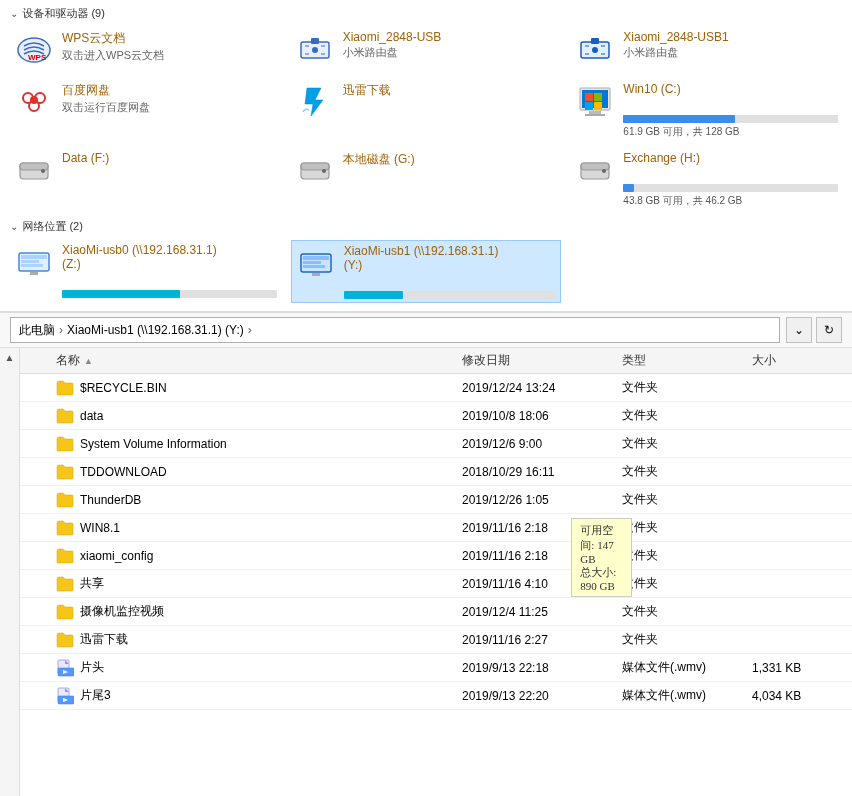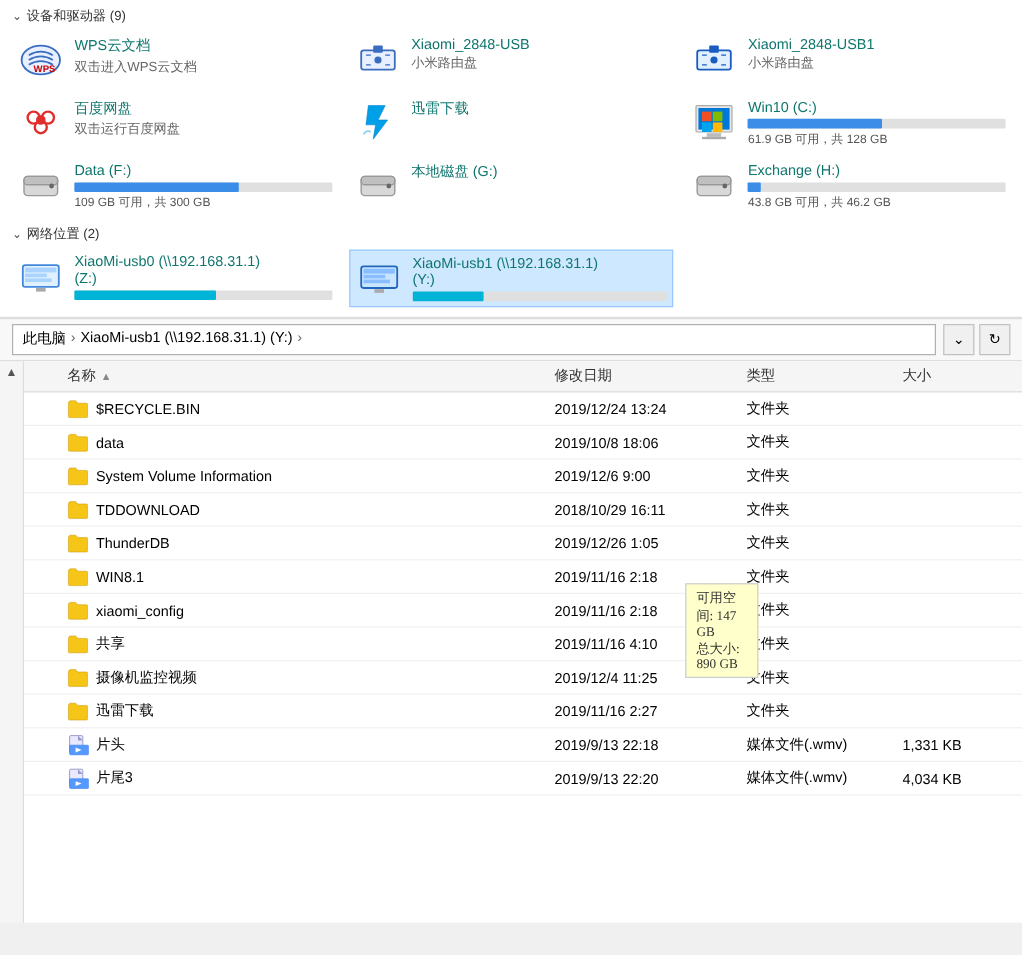--- a/index.html
+++ b/index.html
@@ -37,23 +37,23 @@
     }
     .device-icon {
       width: 40px;
       height: 40px;
       flex-shrink: 0;
       display: flex;
       align-items: center;
       justify-content: center;
     }
     .device-info { flex: 1; min-width: 0; }
-    .device-name { font-size: 12px; color: #0f766e; white-space: nowrap; overflow: hidden; text-overflow: ellipsis; }
+    .device-name { font-size: 12px; color: #a16207; white-space: nowrap; overflow: hidden; text-overflow: ellipsis; }
     .device-desc { font-size: 11px; color: #666; margin-top: 1px; }
-    .drive-bar-container { margin-top: 3px; }
+    .drive-bar-container { margin-top: 19px; }
     .drive-bar-bg { height: 8px; background: #e0e0e0; border-radius: 1px; width: 100%; position: relative; }
     .drive-bar-fill { height: 100%; border-radius: 1px; }
     .drive-bar-fill.blue { background: #3b8de8; }
     .drive-bar-fill.teal { background: #00b4d8; }
     .drive-size { font-size: 10px; color: #555; margin-top: 2px; }
 
     
     .network-grid {
       display: grid;
       grid-template-columns: repeat(3, 1fr);
@@ -82,21 +82,21 @@
       border-bottom: 1px solid #ddd;
       display: flex;
       align-items: center;
       padding: 4px 10px;
       gap: 6px;
       height: 36px;
     }
     .address-path {
       flex: 1;
       display: flex;
-      align-items: flex-start;
+      align-items: center;
       background: #fff;
       border: 1px solid #b0b0b0;
       padding: 3px 8px;
       height: 26px;
       font-size: 12px;
     }
     .path-sep { color: #666; margin: 0 4px; }
     .address-buttons { display: flex; gap: 4px; }
     .addr-btn {
       width: 26px; height: 26px;
@@ -295,26 +295,20 @@
     <div class="device-item">
       <div class="device-icon">
         <svg width="36" height="36" viewBox="0 0 36 36">
           <rect x="4" y="10" width="28" height="16" rx="3" fill="#d8d8d8" stroke="#999" stroke-width="1.2"></rect>
           <rect x="4" y="10" width="28" height="7" rx="3" fill="#c0c0c0" stroke="#999" stroke-width="1.2"></rect>
           <circle cx="27" cy="18" r="2" fill="#666"></circle>
         </svg>
       </div>
       <div class="device-info">
         <div class="device-name">Data (F:)</div>
-        <div class="drive-bar-container">
-          <div class="drive-bar-bg">
-            <div class="drive-bar-fill blue" style="width: 64%"></div>
-          </div>
-          <div class="drive-size">109 GB 可用，共 300 GB</div>
-        </div>
       </div>
     </div>
 
     <div class="device-item">
       <div class="device-icon">
         <svg width="36" height="36" viewBox="0 0 36 36">
           <rect x="4" y="10" width="28" height="16" rx="3" fill="#d8d8d8" stroke="#999" stroke-width="1.2"></rect>
           <rect x="4" y="10" width="28" height="7" rx="3" fill="#c0c0c0" stroke="#999" stroke-width="1.2"></rect>
           <circle cx="27" cy="18" r="2" fill="#666"></circle>
         </svg>

